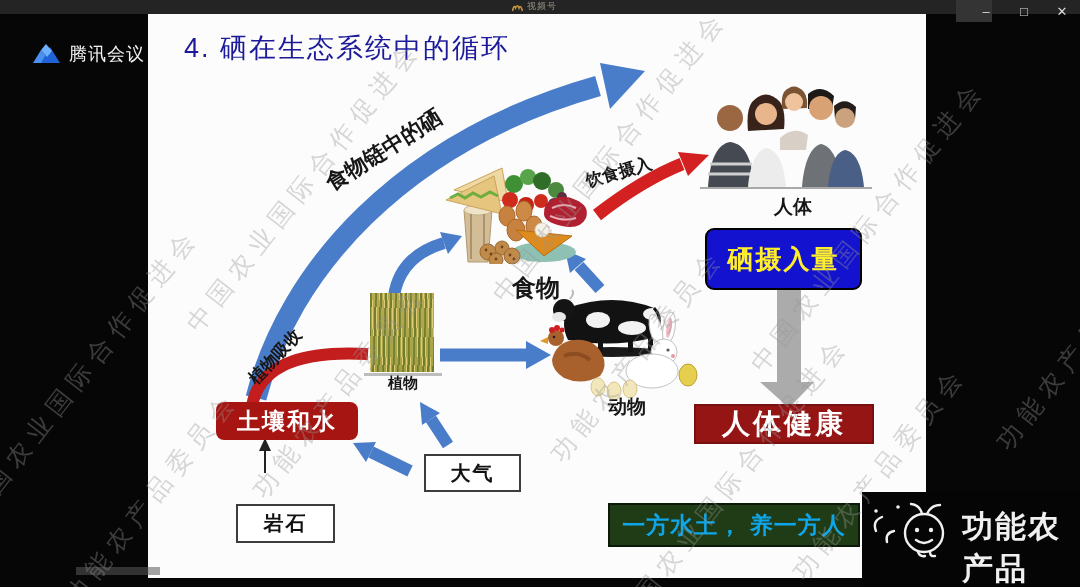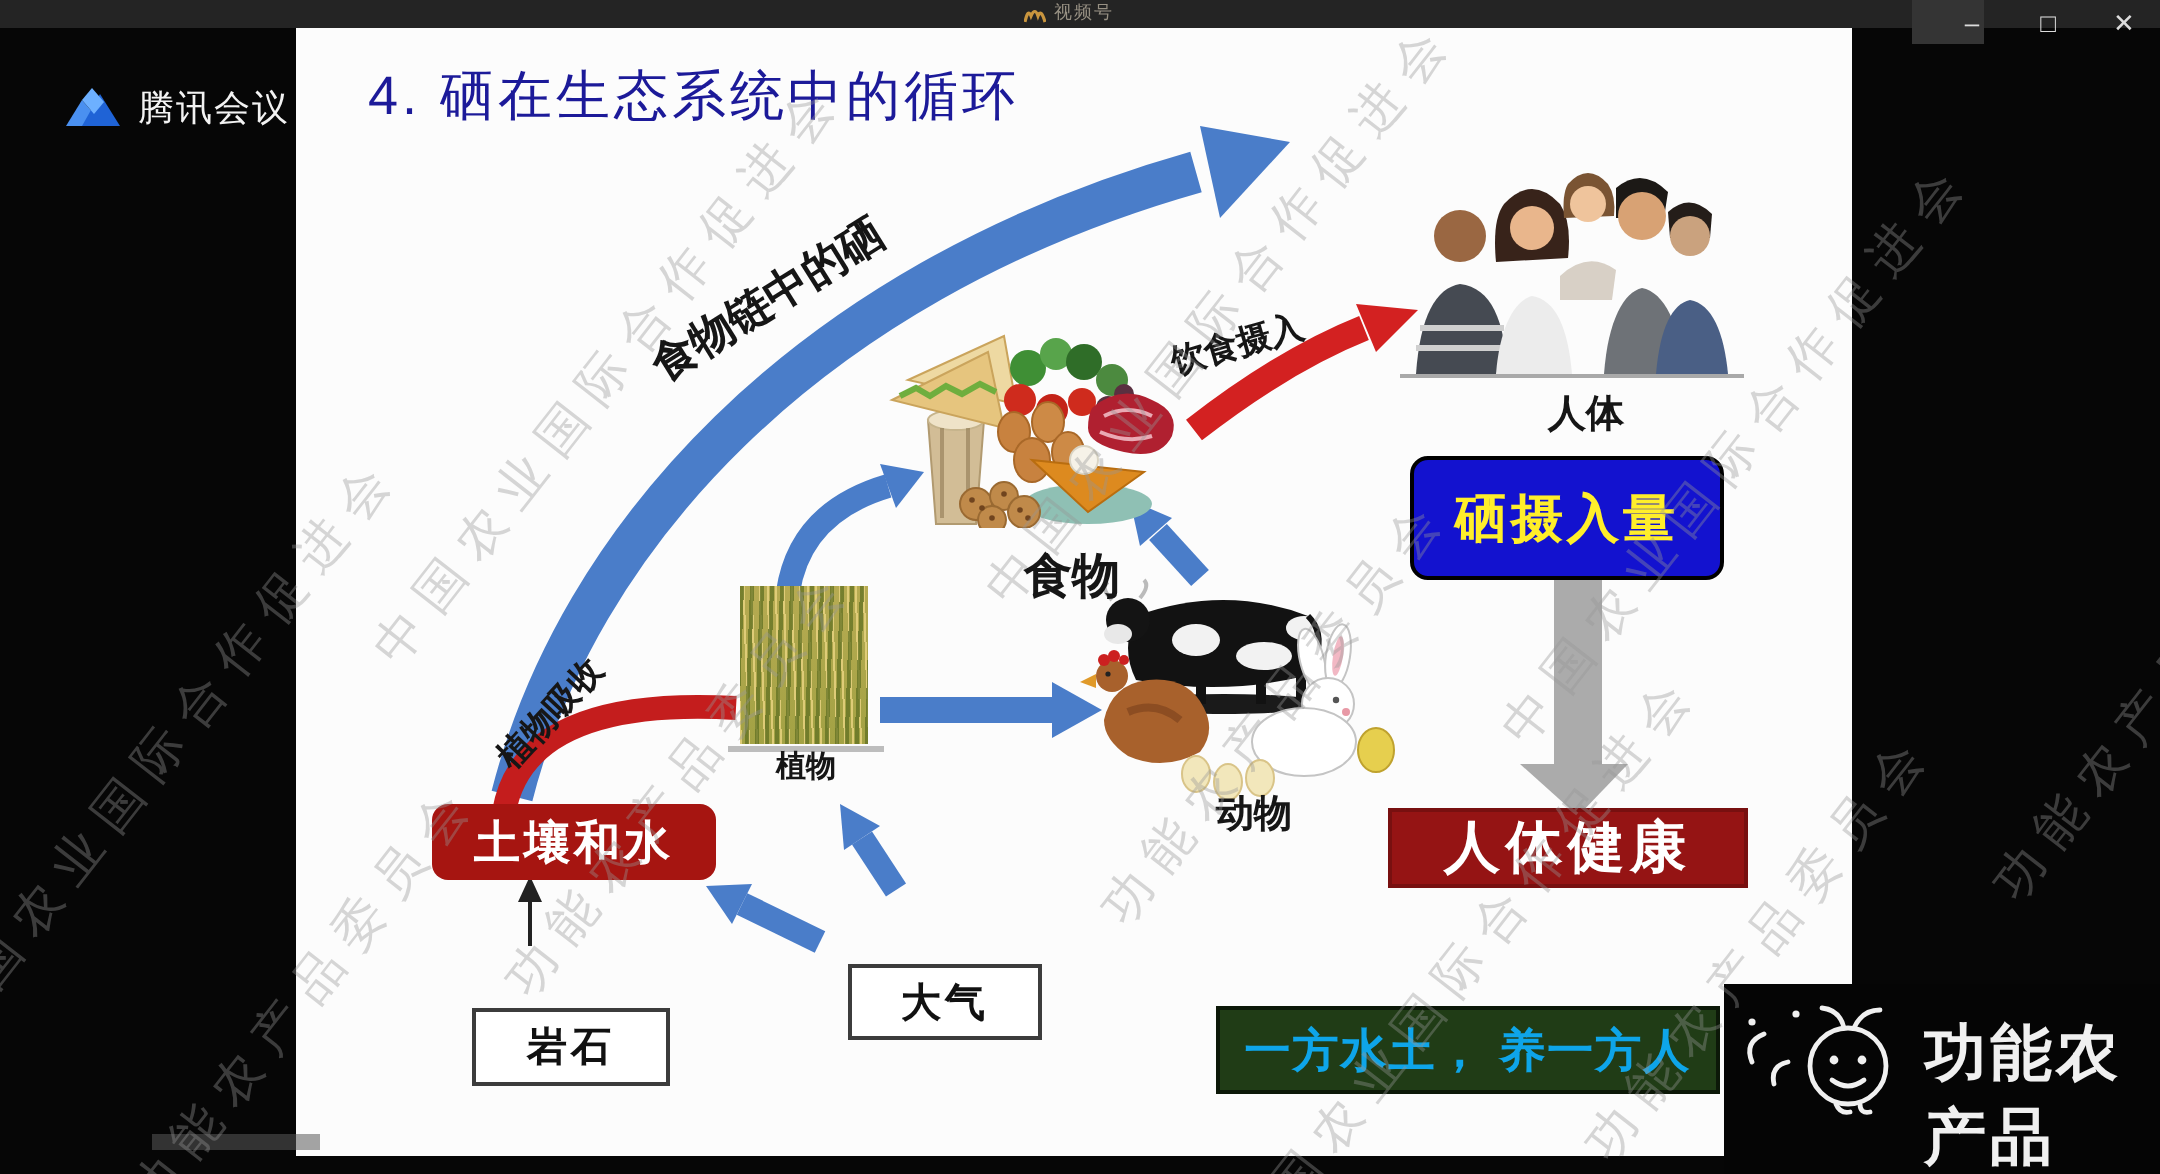--- a/index.html
+++ b/index.html
@@ -20,21 +20,21 @@
   .slide-title{position:absolute;left:36px;top:16px;font-size:27px;font-weight:normal;color:#1c1a99;letter-spacing:2px;}
   .lbl{position:absolute;font-weight:bold;color:#161616;z-index:9;}
   .rot{transform-origin:0 50%;white-space:nowrap;}
   .box{position:absolute;display:flex;align-items:center;justify-content:center;font-weight:bold;z-index:9;box-sizing:border-box;}
   .box-intake{left:557px;top:214px;width:157px;height:62px;background:#1312cf;border:2px solid #000;border-radius:9px;
               color:#ffee2a;font-size:26px;letter-spacing:2px;}
   .box-soil{left:68px;top:388px;width:142px;height:38px;background:#a61511;border-radius:8px;color:#fff;font-size:23px;letter-spacing:2px;}
   .box-health{left:546px;top:390px;width:180px;height:40px;background:#951414;border:2px solid #781010;color:#fff;font-size:28px;letter-spacing:3px;}
   .box-plain{background:#fff;border:2px solid #3c3c3c;color:#111;font-size:20px;letter-spacing:2px;}
   .box-rock{left:88px;top:460px;width:99px;height:39px;margin-top:30px;}
-  .box-air{left:276px;top:440px;width:97px;height:38px;margin-top:28px;}
+  .box-air{left:276px;top:440px;width:97px;height:38px;}
   .box-slogan{left:460px;top:489px;width:252px;height:44px;background:#203c16;border:2px solid #0c1808;color:#0ea5e9;
               font-size:23px;letter-spacing:1px;}
   .photoline{position:absolute;left:552px;top:173px;width:172px;height:2px;background:#a9a9a9;z-index:4;}
   .wheat{position:absolute;left:222px;top:279px;width:64px;height:79px;z-index:4;
          background:
            repeating-linear-gradient(92deg, rgba(96,112,34,.75) 0 2px, rgba(0,0,0,0) 2px 5px),
            repeating-linear-gradient(88deg, rgba(228,208,124,.9) 0 1px, rgba(0,0,0,0) 1px 4px),
            linear-gradient(#b7ab52,#a3a244);}
   .wheatshadow{position:absolute;left:216px;top:359px;width:78px;height:3px;background:#bdbdbd;z-index:4;}
   .artsvg{position:absolute;z-index:4;}

